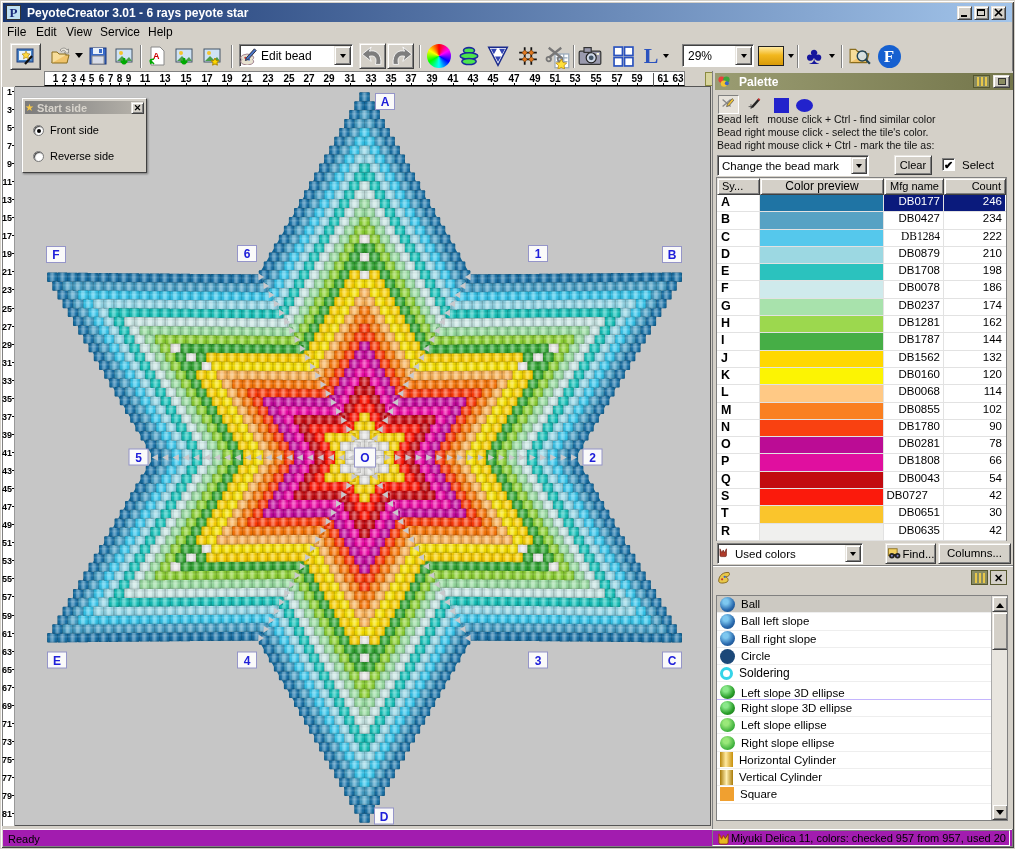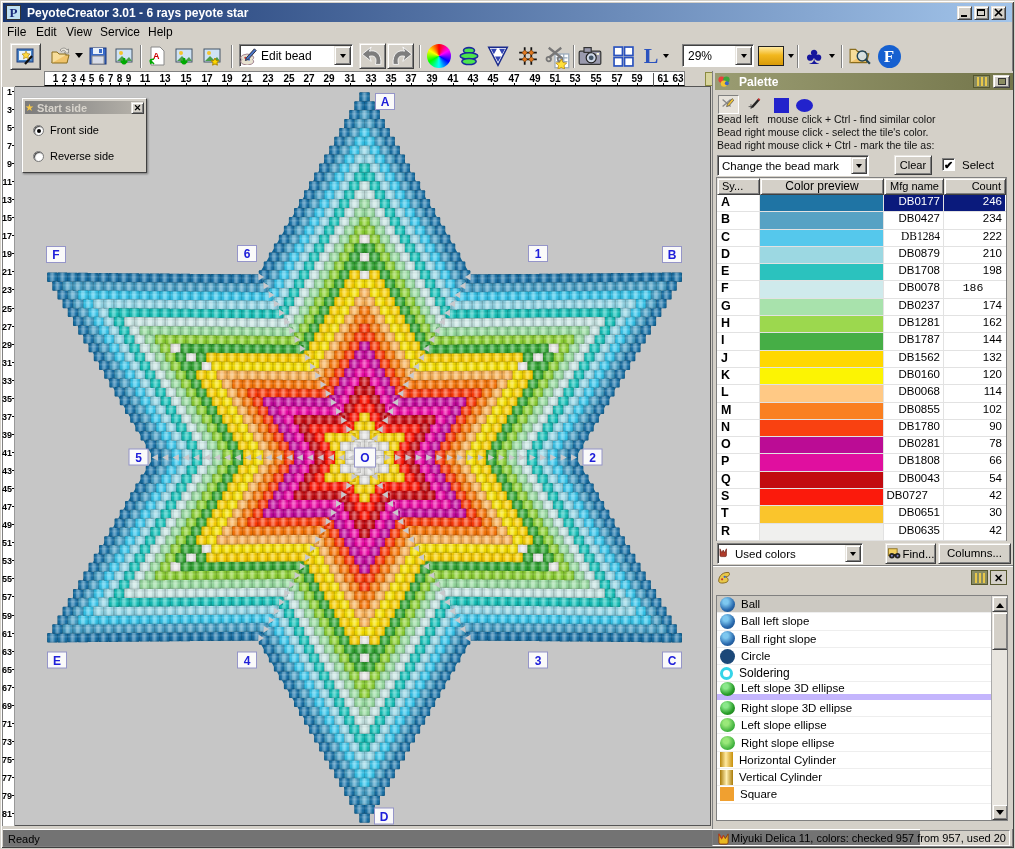--- a/index.html
+++ b/index.html
@@ -23,21 +23,21 @@
 
 #canvas{left:15px;top:87px;width:696px;height:739px;background:#C6C6C6;border-right:1px solid #555;border-bottom:1px solid #555;overflow:hidden}
 
 #ssdlg{left:7px;top:11px;width:125px;height:75px;background:#D4D0C8;border:1px solid;border-color:#fff #404040 #404040 #fff;box-shadow:1px 1px 2px rgba(0,0,0,.4)}
 #ssdlg .cap{height:13px;margin:2px;background:linear-gradient(to right,#7b7b7b,#b8b4ac);display:flex;align-items:center}
 #ssdlg .cap .t{color:#d8d4cc;font-weight:bold;font-size:11px;margin-left:3px}
 .radio{width:11px;height:11px;border-radius:50%;background:#fff;border:1px solid #777;box-shadow:inset 1px 1px 1px #404040;display:inline-block;vertical-align:-2px;margin-right:6px}
 
 #rpanel{left:712px;top:71px;width:301px;height:758px;background:#D4D0C8;border-left:1px solid #808080}
 
-#statusbar{left:3px;top:829px;width:917px;height:17px;background:#737373;border-top:1px solid #fff;font-size:11px}
+#statusbar{left:3px;top:829px;width:1009px;height:17px;background:#a21caf;border-top:1px solid #fff;font-size:11px}
 </style></head><body>
 
 <div class="abs" style="left:0;top:0;width:1015px;height:849px;border:1px solid #D4D0C8;box-shadow:inset 1px 1px 0 #fff,inset -1px -1px 0 #404040,inset 2px 2px 0 #d4d0c8,inset -2px -2px 0 #808080"></div>
 <div class="abs" id="titlebar">
  <div class="ticon">P</div>
     <div class="ttext">PeyoteCreator 3.01 - 6 rays peyote star</div>
  <div style="margin-left:auto;margin-right:6px;display:flex;gap:2px">
   <div class="wbtn btn" style="position:relative">
         <i style="position:absolute;left:3px;bottom:2px;width:6px;height:2px;background:#000"></i>
       </div>
@@ -3345,21 +3345,21 @@
       <div style="display:flex;height:17.3px;border-bottom:1px solid #e2e2e2;font-size:11.5px">
         <div style="width:43px;font-weight:bold;font-size:12.5px;padding-left:4px;border-right:1px solid #e2e2e2;flex:none;box-sizing:border-box">E</div>
         <div style="width:124px;background:#2BC2BE;border-right:1px solid #e2e2e2;flex:none;box-sizing:border-box"></div>
         <div style="width:60px;text-align:right;padding-right:3px;border-right:1px solid #e2e2e2;flex:none;box-sizing:border-box;">DB1708</div>
         <div style="width:61px;text-align:right;padding-right:3px;flex:none;box-sizing:border-box;">198</div>
       </div>
       <div style="display:flex;height:17.3px;border-bottom:1px solid #e2e2e2;font-size:11.5px">
         <div style="width:43px;font-weight:bold;font-size:12.5px;padding-left:4px;border-right:1px solid #e2e2e2;flex:none;box-sizing:border-box">F</div>
         <div style="width:124px;background:#CFEAEC;border-right:1px solid #e2e2e2;flex:none;box-sizing:border-box"></div>
         <div style="width:60px;text-align:right;padding-right:3px;border-right:1px solid #e2e2e2;flex:none;box-sizing:border-box;">DB0078</div>
-        <div style="width:61px;text-align:center;padding-right:3px;flex:none;box-sizing:border-box;font-family:Liberation Mono, monospace;">186</div>
+        <div style="width:61px;text-align:right;padding-right:3px;flex:none;box-sizing:border-box;">186</div>
       </div>
       <div style="display:flex;height:17.3px;border-bottom:1px solid #e2e2e2;font-size:11.5px">
         <div style="width:43px;font-weight:bold;font-size:12.5px;padding-left:4px;border-right:1px solid #e2e2e2;flex:none;box-sizing:border-box">G</div>
         <div style="width:124px;background:#A8E2AC;border-right:1px solid #e2e2e2;flex:none;box-sizing:border-box"></div>
         <div style="width:60px;text-align:right;padding-right:3px;border-right:1px solid #e2e2e2;flex:none;box-sizing:border-box;">DB0237</div>
         <div style="width:61px;text-align:right;padding-right:3px;flex:none;box-sizing:border-box;">174</div>
       </div>
       <div style="display:flex;height:17.3px;border-bottom:1px solid #e2e2e2;font-size:11.5px">
         <div style="width:43px;font-weight:bold;font-size:12.5px;padding-left:4px;border-right:1px solid #e2e2e2;flex:none;box-sizing:border-box">H</div>
         <div style="width:124px;background:#9CD84E;border-right:1px solid #e2e2e2;flex:none;box-sizing:border-box"></div>
@@ -3500,21 +3500,21 @@
           <span style="width:15px;height:15px;border-radius:50%;background:#1c4878;display:inline-block"></span>
         </span>
         <span style="margin-left:6px;font-size:11.5px">Circle</span>
       </div>
       <div style="display:flex;align-items:center;height:17.3px;border-bottom:1px solid #eee">
         <span style="margin-left:3px;display:flex;align-items:center">
           <span style="width:13px;height:13px;border-radius:50%;border:3.5px solid #35d4e8;background:#fff;display:inline-block;box-sizing:border-box"></span>
         </span>
         <span style="margin-left:6px;font-size:12px">Soldering</span>
       </div>
-      <div style="display:flex;align-items:flex-start;height:17.3px;border-bottom:6px solid #c4b5fd">
+      <div style="display:flex;align-items:flex-end;height:17.3px;border-bottom:1px solid #c4b5fd">
         <span style="margin-left:3px;display:flex;align-items:center">
           <span style="width:15px;height:14px;border-radius:50%;background:radial-gradient(circle at 38% 32%,#8ae88a 0 18%,#2a9e2a 60%,#136413);display:inline-block"></span>
         </span>
         <span style="margin-left:6px;font-size:11.5px">Left slope 3D ellipse</span>
       </div>
       <div style="display:flex;align-items:center;height:17.3px;border-bottom:1px solid #eee">
         <span style="margin-left:3px;display:flex;align-items:center">
           <span style="width:15px;height:14px;border-radius:50%;background:radial-gradient(circle at 38% 32%,#8ae88a 0 18%,#2a9e2a 60%,#136413);display:inline-block"></span>
         </span>
         <span style="margin-left:6px;font-size:11.5px">Right slope 3D ellipse</span>

